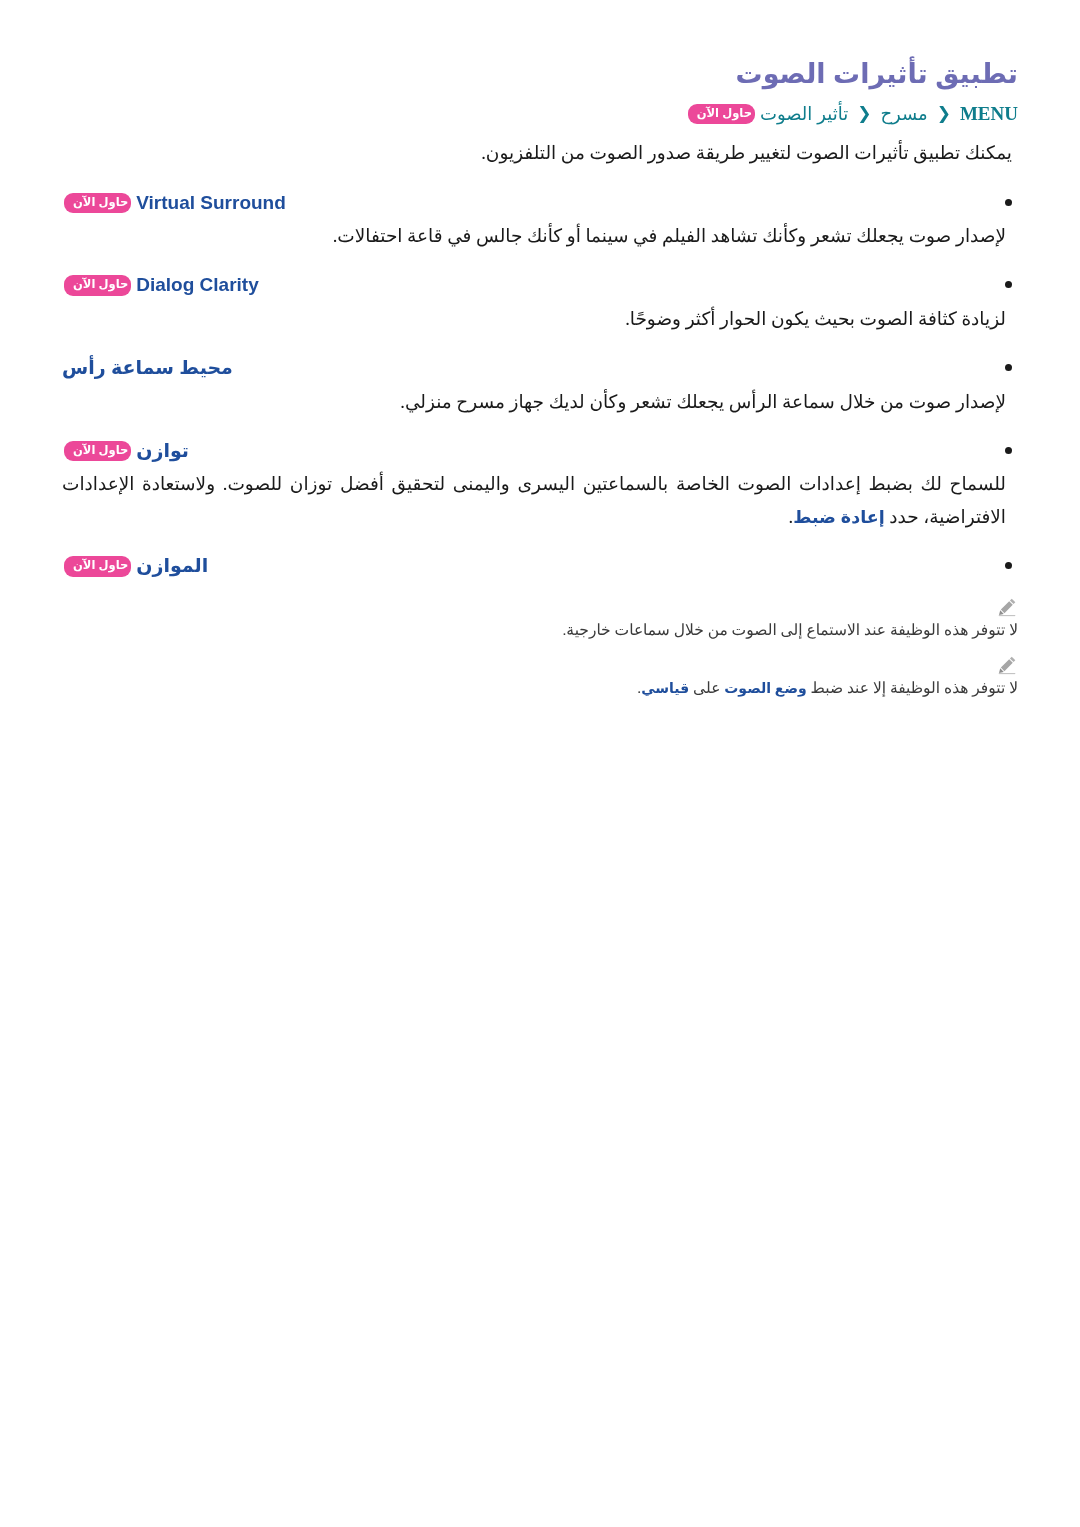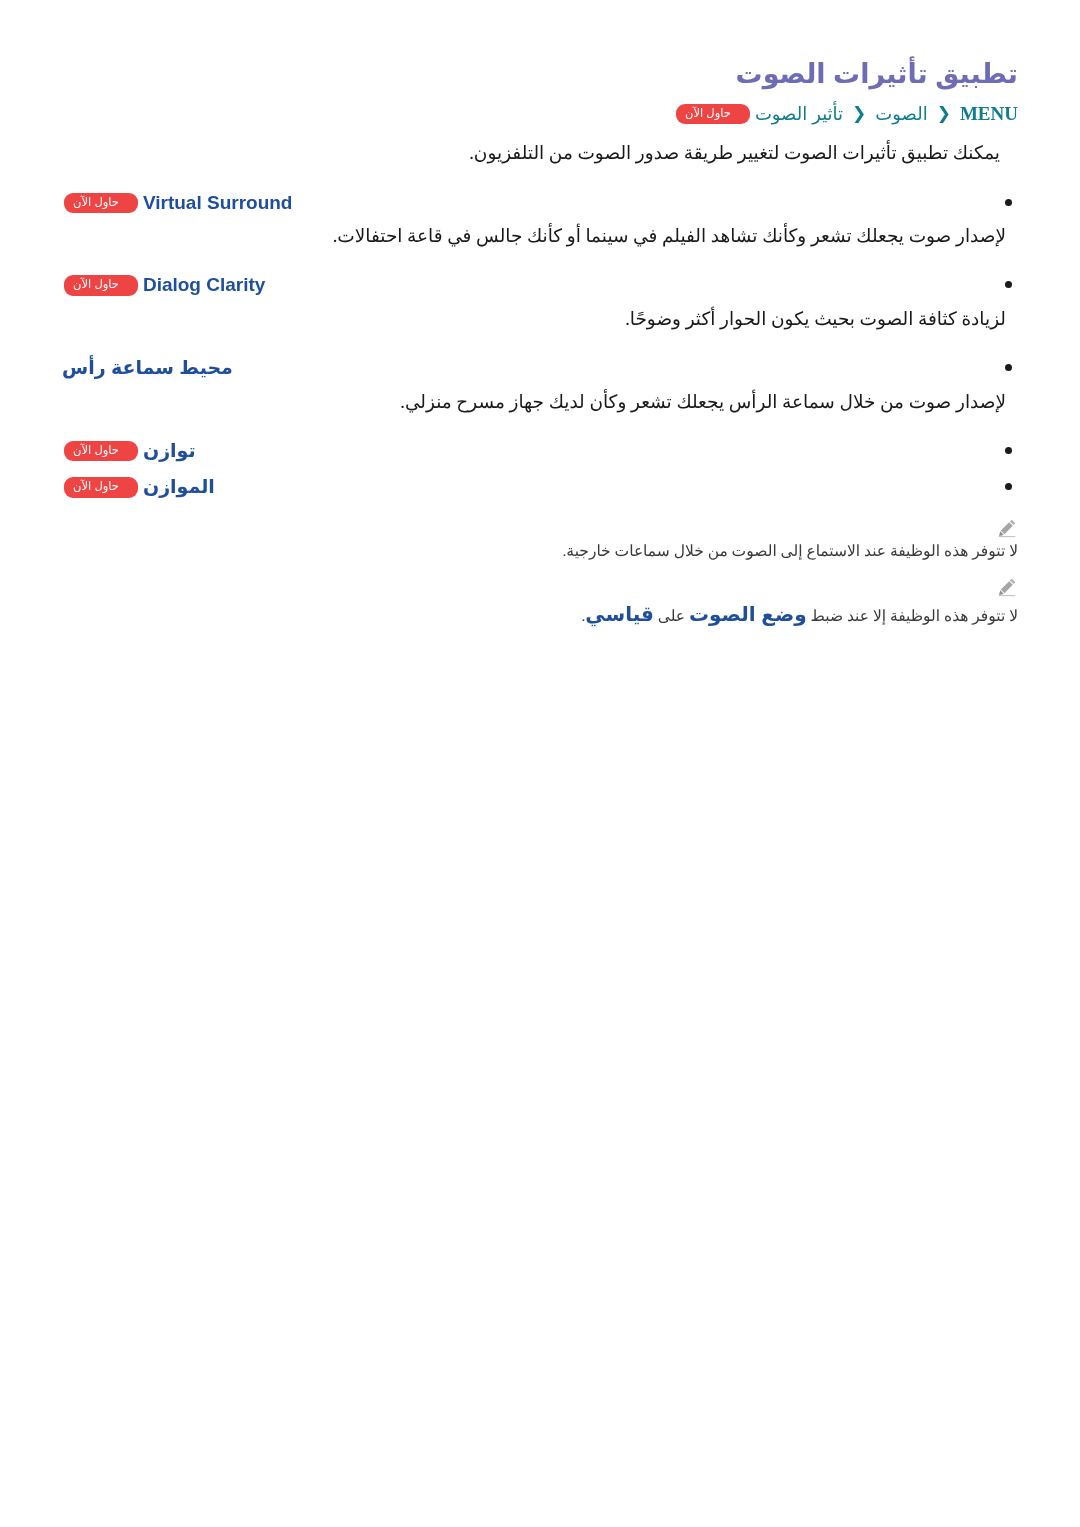--- a/index.html
+++ b/index.html
@@ -66,39 +66,39 @@
     font-weight: normal;
     color: #0f7d8c;
     display: inline-block;
     vertical-align: middle;
   }
 
   
   .badge {
     display: inline-block;
     vertical-align: middle;
-    background: #ef4444;
+    background: #ec4899;
     color: #ffffff;
     font-family: "Liberation Sans", "DejaVu Sans", sans-serif;
     font-size: 11.5px;
-    font-weight: normal;
+    font-weight: bold;
     line-height: 1;
-    padding: 4px 19px 5px 9px;
+    padding: 4px 3px 5px 9px;
     border-radius: 9px;
     margin-right: 5px;
     margin-left: 2px;
     white-space: nowrap;
   }
 
   
   .intro {
     font-size: 18.5px;
     line-height: 1.7;
     text-align: right;
-    margin: 0 18px 18px 0;
+    margin: 0 6px 18px 0;
     color: #1a1a1a;
   }
 
   
   .bullets {
     list-style: none;
     margin: 0;
     padding: 0;
   }
   .bullet-item {
@@ -166,33 +166,33 @@
     margin-left: 12px;
     margin-top: 2px;
   }
   .note-text {
     flex: 1 1 auto;
     font-size: 15.5px;
     line-height: 1.6;
     color: #3a3a3a;
     text-align: right;
   }
-  .note-text .term { font-size: 20px; }
+  .note-text .term { font-size: 14px; }
 </style>
 </head>
 <body>
 
 <div class="page">
 
   <h1 class="page-title">تطبيق تأثيرات الصوت</h1>
 
   <div class="breadcrumb">
     <span class="bc-menu">MENU</span>
     <span class="bc-sep">❮</span>
-    <span class="bc-item">الصوت</span>
+    <span class="bc-item">مسرح</span>
     <span class="bc-sep">❮</span>
     <span class="bc-item">تأثير الصوت</span><span class="badge">حاول الآن</span>
   </div>
 
   <p class="intro">يمكنك تطبيق تأثيرات الصوت لتغيير طريقة صدور الصوت من التلفزيون.</p>
 
   <ul class="bullets">
 
     <li class="bullet-item">
       <div class="bullet-head">
@@ -216,20 +216,21 @@
         <span class="bullet-label">محيط سماعة رأس</span>
       </div>
       <p class="bullet-desc">لإصدار صوت من خلال سماعة الرأس يجعلك تشعر وكأن لديك جهاز مسرح منزلي.</p>
     </li>
 
     <li class="bullet-item">
       <div class="bullet-head">
         <span class="bullet-dot"></span>
         <span class="bullet-label">توازن</span><span class="badge">حاول الآن</span>
       </div>
+      <p class="bullet-desc wide"><span>للسماح لك بضبط إعدادات الصوت الخاصة بالسماعتين اليسرى واليمنى لتحقيق أفضل توزان للصوت. ولاستعادة الإعدادات الافتراضية، حدد </span><span class="term">إعادة ضبط</span><span>.</span></p>
     </li>
 
     <li class="bullet-item">
       <div class="bullet-head">
         <span class="bullet-dot"></span>
         <span class="bullet-label">الموازن</span><span class="badge">حاول الآن</span>
       </div>
     </li>
 
   </ul>

